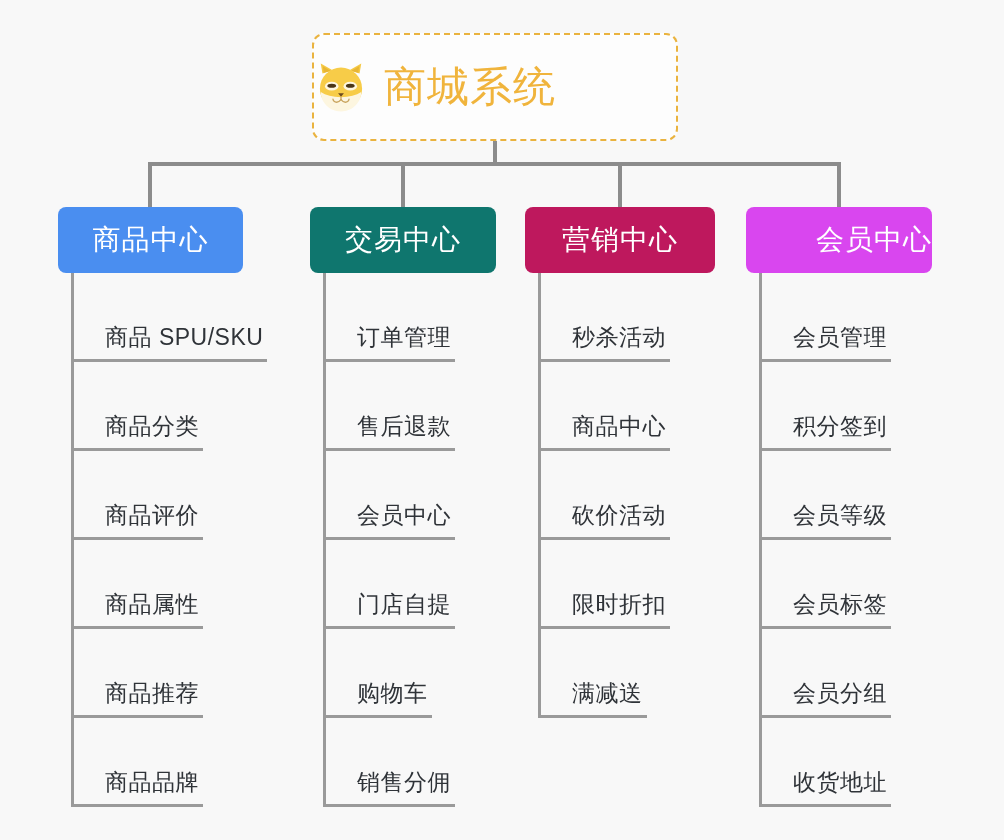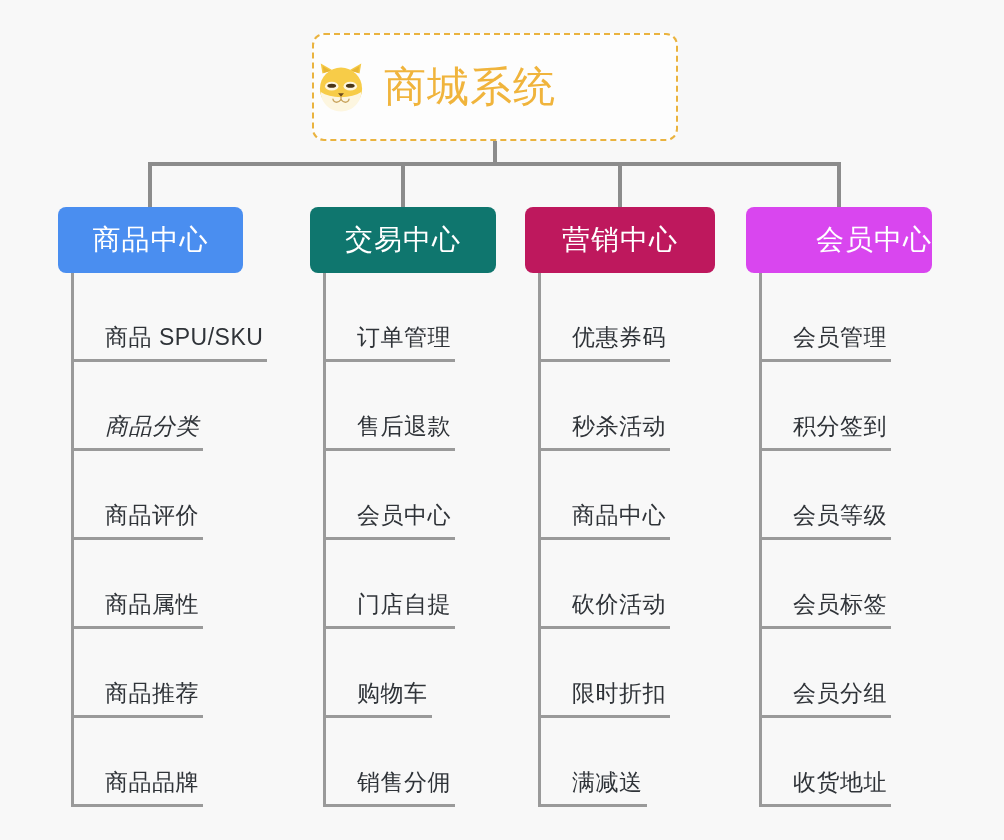--- a/index.html
+++ b/index.html
@@ -176,21 +176,21 @@
   <div class="column col-0">
     <div class="cat-header" style="background: rgb(74, 142, 240);">
       <span>商品中心</span>
     </div>
     <div class="leaf-list">
       <div class="leaf-spine" style="background: rgb(154, 154, 154);"></div>
       <div class="leaf-item">
         <div class="leaf-inner" style="border-bottom-color: rgb(154, 154, 154);"><span class="leaf-label" style="color: rgb(47, 51, 56);">商品 SPU/SKU</span></div>
       </div>
       <div class="leaf-item">
-        <div class="leaf-inner" style="border-bottom-color: rgb(154, 154, 154); font-style: italic;"><span class="leaf-label" style="color: rgb(47, 51, 56);">商品分类</span></div>
+        <div class="leaf-inner" style="border-bottom-color: rgb(154, 154, 154);"><span class="leaf-label" style="color: rgb(47, 51, 56);">商品分类</span></div>
       </div>
       <div class="leaf-item">
         <div class="leaf-inner" style="border-bottom-color: rgb(154, 154, 154);"><span class="leaf-label" style="color: rgb(47, 51, 56);">商品评价</span></div>
       </div>
       <div class="leaf-item">
         <div class="leaf-inner" style="border-bottom-color: rgb(154, 154, 154);"><span class="leaf-label" style="color: rgb(47, 51, 56);">商品属性</span></div>
       </div>
       <div class="leaf-item">
         <div class="leaf-inner" style="border-bottom-color: rgb(154, 154, 154);"><span class="leaf-label" style="color: rgb(47, 51, 56);">商品推荐</span></div>
       </div>
@@ -227,23 +227,20 @@
     </div>
   </div>
 
   <div class="column col-2">
     <div class="cat-header" style="background: #be185d;">
       <span>营销中心</span>
     </div>
     <div class="leaf-list">
       <div class="leaf-spine" style="background: rgb(154, 154, 154);"></div>
       <div class="leaf-item">
-        <div class="leaf-inner" style="border-bottom-color: rgb(154, 154, 154);"><span class="leaf-label" style="color: rgb(47, 51, 56);">优惠券码</span></div>
-      </div>
-      <div class="leaf-item">
         <div class="leaf-inner" style="border-bottom-color: rgb(154, 154, 154);"><span class="leaf-label" style="color: rgb(47, 51, 56);">秒杀活动</span></div>
       </div>
       <div class="leaf-item">
         <div class="leaf-inner" style="border-bottom-color: rgb(154, 154, 154);"><span class="leaf-label" style="color: rgb(47, 51, 56);">商品中心</span></div>
       </div>
       <div class="leaf-item">
         <div class="leaf-inner" style="border-bottom-color: rgb(154, 154, 154);"><span class="leaf-label" style="color: rgb(47, 51, 56);">砍价活动</span></div>
       </div>
       <div class="leaf-item">
         <div class="leaf-inner" style="border-bottom-color: rgb(154, 154, 154);"><span class="leaf-label" style="color: rgb(47, 51, 56);">限时折扣</span></div>

